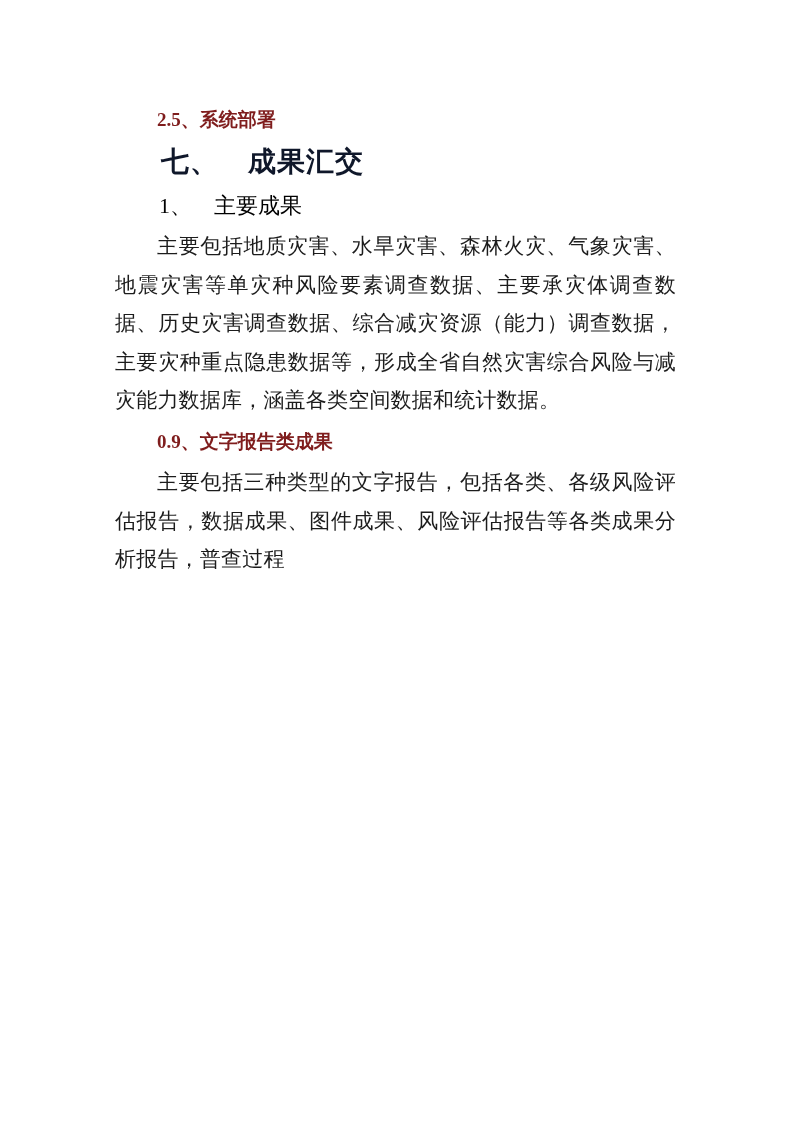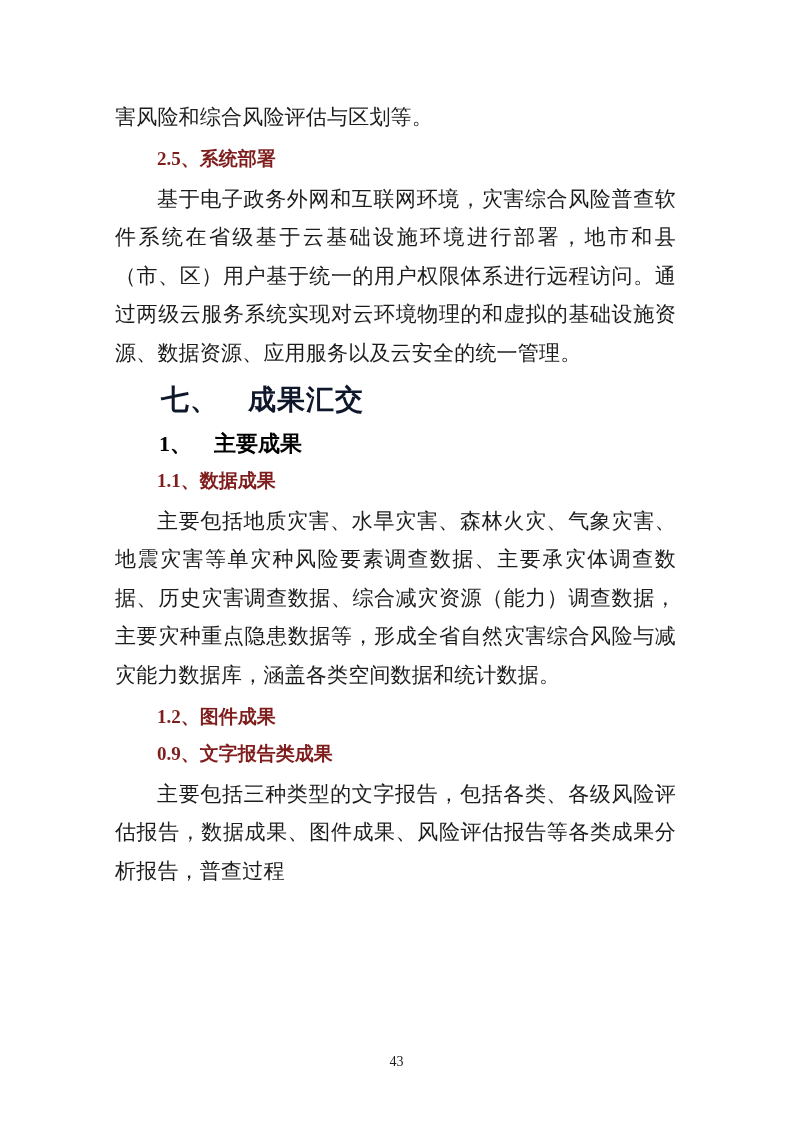--- a/index.html
+++ b/index.html
@@ -37,21 +37,21 @@
     font-weight: 700;
     line-height: 38px;
     margin: 8px 0 10px 0;
     padding-left: 46px;
     letter-spacing: 1px;
     color: #0f172a;
   }
   h2.section-heading {
     font-family: "Liberation Serif", "DejaVu Serif", serif;
     font-size: 22px;
-    font-weight: 700;
+    font-weight: 400;
     line-height: 30px;
     margin: 10px 0 6px 0;
     padding-left: 44px;
     color: #000000;
   }
   h3.sub-heading {
     font-family: Liberation Serif, serif;
     font-size: 19px;
     font-weight: 700;
     line-height: 30px;
@@ -68,36 +68,31 @@
     font-size: 14px;
     font-family: "Liberation Serif", "DejaVu Serif", serif;
     color: #1c1c1c;
   }
 </style>
 </head>
 <body>
 
 <div class="page">
 
-  <p class="body-text no-indent">害风险和综合风险评估与区划等。</p>
 
   <h3 class="sub-heading">2.5、系统部署</h3>
 
-  <p class="body-text">基于电子政务外网和互联网环境，灾害综合风险普查软件系统在省级基于云基础设施环境进行部署，地市和县（市、区）用户基于统一的用户权限体系进行远程访问。通过两级云服务系统实现对云环境物理的和虚拟的基础设施资源、数据资源、应用服务以及云安全的统一管理。</p>
 
   <h1 class="chapter-heading">七、　成果汇交</h1>
 
   <h2 class="section-heading">1、　主要成果</h2>
 
-  <h3 class="sub-heading">1.1、数据成果</h3>
 
   <p class="body-text">主要包括地质灾害、水旱灾害、森林火灾、气象灾害、地震灾害等单灾种风险要素调查数据、主要承灾体调查数据、历史灾害调查数据、综合减灾资源（能力）调查数据，主要灾种重点隐患数据等，形成全省自然灾害综合风险与减灾能力数据库，涵盖各类空间数据和统计数据。</p>
 
-  <h3 class="sub-heading">1.2、图件成果</h3>
 
 
   <h3 class="sub-heading">0.9、文字报告类成果</h3>
 
   <p class="body-text">主要包括三种类型的文字报告，包括各类、各级风险评估报告，数据成果、图件成果、风险评估报告等各类成果分析报告，普查过程</p>
 
-  <div class="page-number">43</div>
 
 </div>
 
 </body></html>

